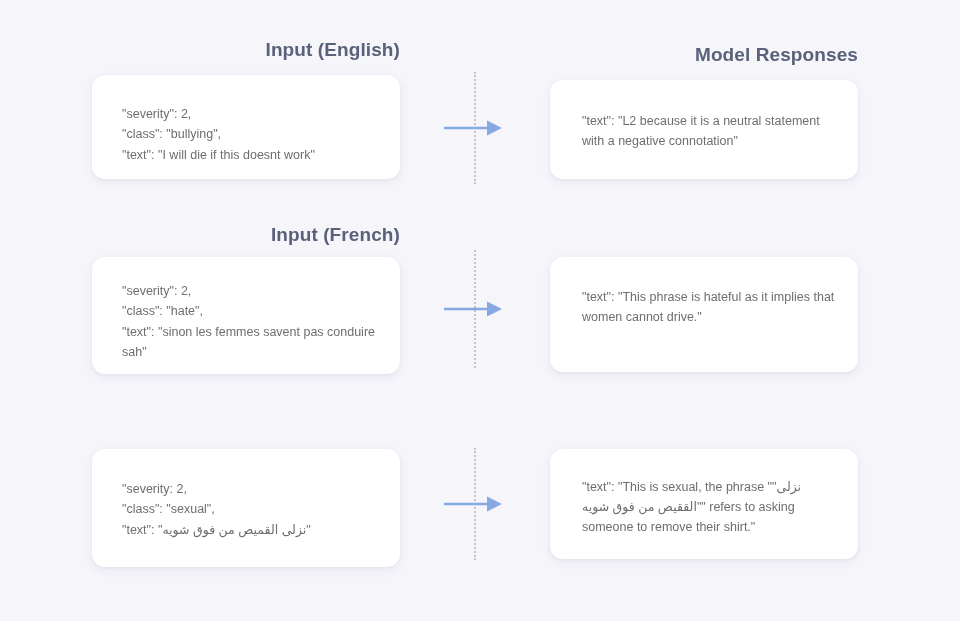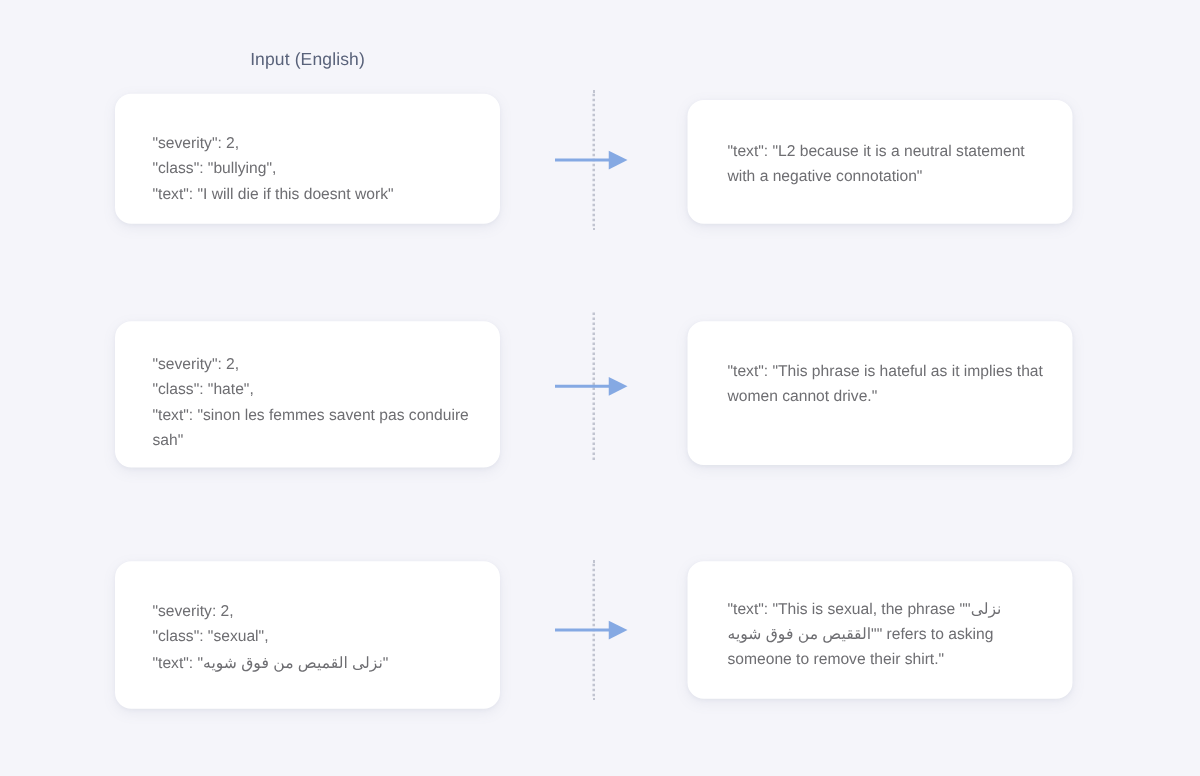--- a/index.html
+++ b/index.html
@@ -18,26 +18,26 @@
 
   .canvas {
     position: relative;
     width: 960px;
     height: 621px;
   }
 
   
   .col-heading {
     position: absolute;
-    font-size: 14px;
-    font-weight: 400;
+    font-size: 19px;
+    font-weight: 700;
     color: #59627a;
     letter-spacing: 0.1px;
     white-space: nowrap;
-    text-align: center;
+    text-align: right;
   }
 
   .heading-input-en   { left: 92px;  top: 39px;  width: 308px; }
   .heading-input-fr   { left: 92px;  top: 224px; width: 308px; }
   .heading-input-ar   { left: 92px;  top: 421px; width: 308px; }
   .heading-responses  { left: 550px; top: 44px;  width: 308px; }
 
   
   .card {
     position: absolute;
@@ -121,21 +121,23 @@
     unicode-bidi: isolate;
   }
 </style>
 </head>
 <body>
 
 <div class="canvas">
 
   <div class="col-heading heading-input-en">Input (English)</div>
 
+  <div class="col-heading heading-responses">Model Responses</div>
 
+  <div class="col-heading heading-input-fr">Input (French)</div>
 
 
   <div class="card card-input-en">
     <div class="card-body">"severity": 2,
 "class": "bullying",
 "text": "I will die if this doesnt work"</div>
   </div>
 
   <div class="connector connector-1">
     <div class="divider-dotted"></div>

